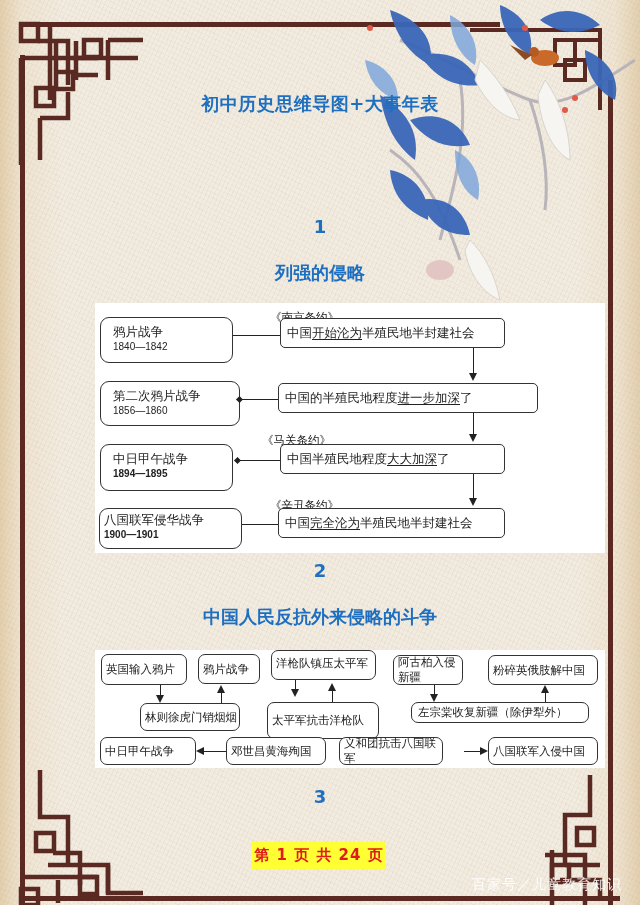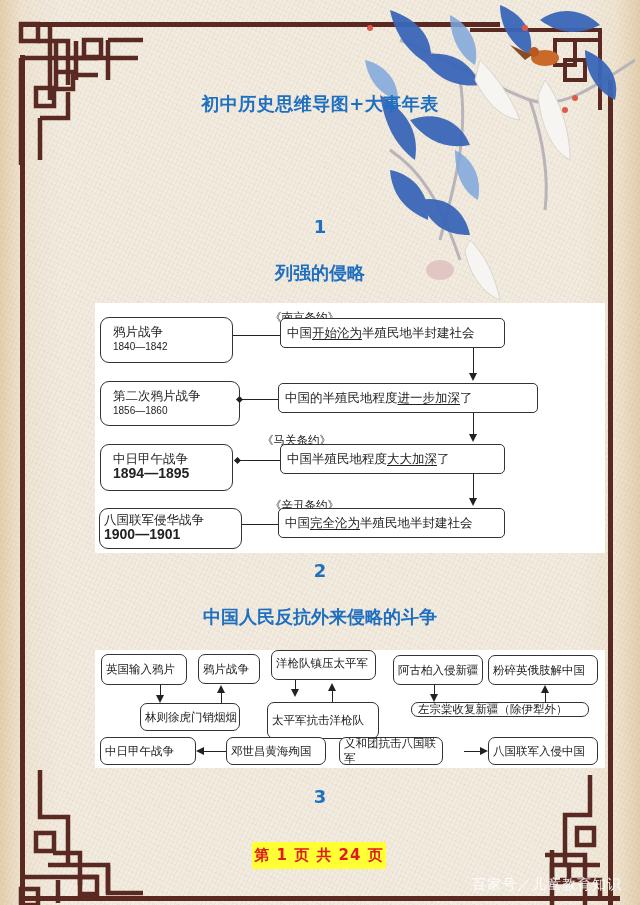--- a/index.html
+++ b/index.html
@@ -43,21 +43,21 @@
   .panel2 { left: 95px; top: 650px; width: 510px; height: 118px; }
 
   .box {
     position: absolute; border: 1.5px solid #333; border-radius: 9px;
     background: #fff; box-sizing: border-box; color: #222;
     font-family: "DejaVu Serif", "Liberation Serif", serif;
   }
   .war-box { padding: 6px 0 0 12px; }
   .war-name { font-size: 12.5px; line-height: 16px; }
   .war-years { font-size: 10px; line-height: 13px; font-family: "Liberation Sans", sans-serif; }
-  .war-years.bold { font-weight: bold; font-size: 14px; }
+  .war-years.bold { font-weight: bold; font-size: 10px; }
   .res-box { border-radius: 5px; padding: 0 0 0 6px; font-size: 12.5px; display: flex; align-items: center; }
   .res-box u { text-decoration: underline; text-underline-offset: 2px; }
   .treaty { position: absolute; font-size: 11.5px; color: #222; font-family: "DejaVu Serif", serif; }
 
   .hline { position: absolute; height: 1.3px; background: #222; }
   .vline { position: absolute; width: 1.3px; background: #222; }
   .ah-right { position: absolute; width: 0; height: 0; border-top: 4px solid transparent; border-bottom: 4px solid transparent; border-left: 8px solid #222; }
   .ah-left { position: absolute; width: 0; height: 0; border-top: 4px solid transparent; border-bottom: 4px solid transparent; border-right: 8px solid #222; }
   .ah-down { position: absolute; width: 0; height: 0; border-left: 4px solid transparent; border-right: 4px solid transparent; border-top: 8px solid #222; }
   .ah-up { position: absolute; width: 0; height: 0; border-left: 4px solid transparent; border-right: 4px solid transparent; border-bottom: 8px solid #222; }
@@ -248,26 +248,26 @@
 </div>
 
 <div class="title sec-num" style="top:560px;">2</div>
 <div class="title sec-title" style="top:605px;">中国人民反抗外来侵略的斗争</div>
 
 <div class="panel panel2">
 
   <div class="box s2box" style="left:6px; top:4px; width:86px; height:31px;">英国输入鸦片</div>
   <div class="box s2box" style="left:103px; top:4px; width:62px; height:30px;">鸦片战争</div>
   <div class="box s2box" style="left:176px; top:0px; width:105px; height:30px; align-items:flex-start; padding-top:5px;">洋枪队镇压太平军</div>
-  <div class="box s2box" style="left:298px; top:5px; width:90px; height:30px;">阿古柏入侵新疆</div>
+  <div class="box s2box" style="left:298px; top:5px; width:70px; height:30px;">阿古柏入侵新疆</div>
   <div class="box s2box" style="left:393px; top:5px; width:110px; height:30px;">粉碎英俄肢解中国</div>
 
   <div class="box s2box" style="left:45px; top:53px; width:100px; height:28px;">林则徐虎门销烟烟</div>
   <div class="box s2box" style="left:172px; top:52px; width:112px; height:37px;">太平军抗击洋枪队</div>
-  <div class="box s2box" style="left:316px; top:52px; width:178px; height:15px; padding-left:6px;">左宗棠收复新疆（除伊犁外）</div>
+  <div class="box s2box" style="left:316px; top:52px; width:178px; height:21px; padding-left:6px;">左宗棠收复新疆（除伊犁外）</div>
 
   <div class="box s2box" style="left:5px; top:87px; width:96px; height:28px;">中日甲午战争</div>
   <div class="box s2box" style="left:131px; top:87px; width:100px; height:28px;">邓世昌黄海殉国</div>
   <div class="box s2box" style="left:244px; top:87px; width:104px; height:28px;">义和团抗击八国联军</div>
   <div class="box s2box" style="left:393px; top:87px; width:110px; height:28px;">八国联军入侵中国</div>
 
   <div class="vline" style="left:65px; top:35px; height:12px;"></div>
   <div class="ah-down" style="left:61px; top:45px;"></div>
 
   <div class="vline" style="left:126px; top:42px; height:11px;"></div>

